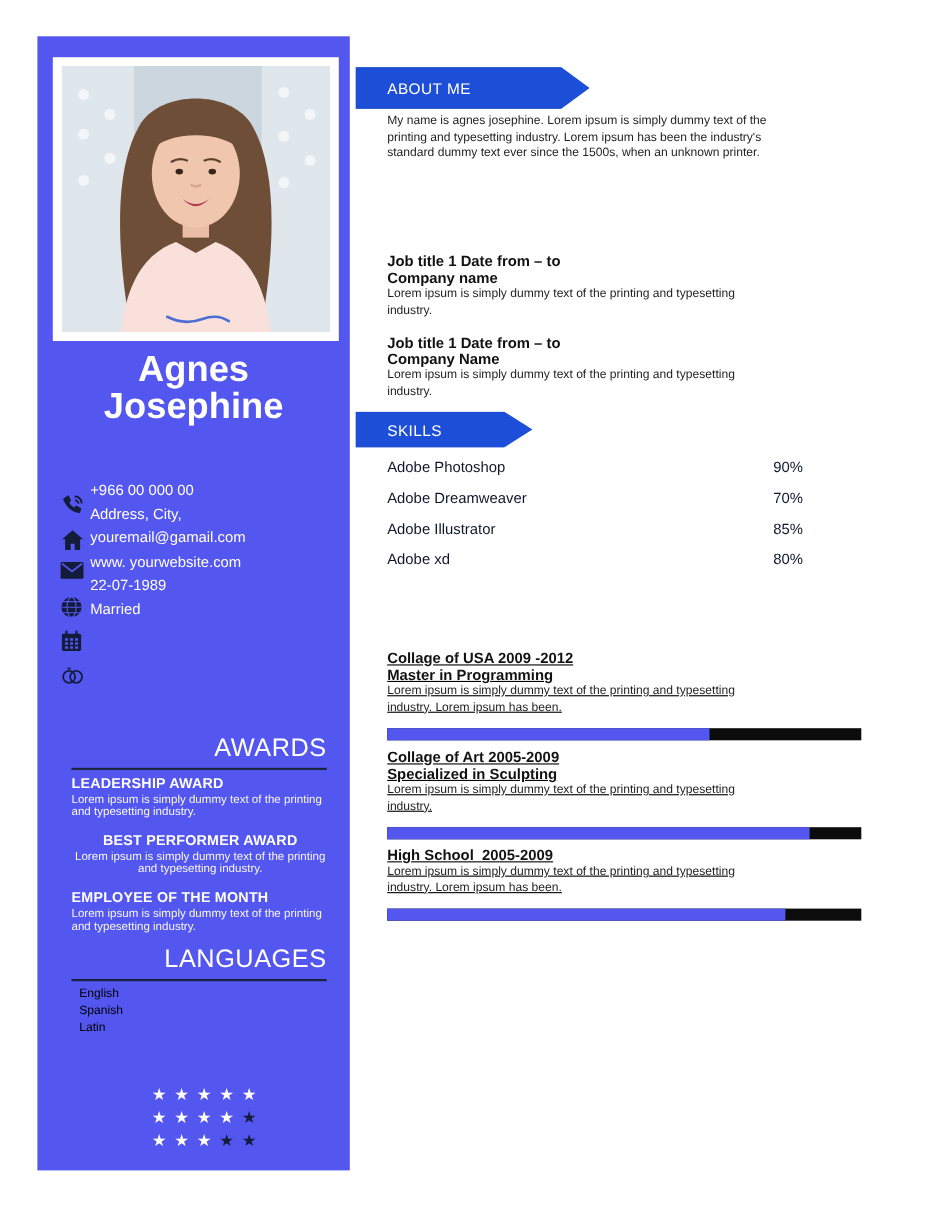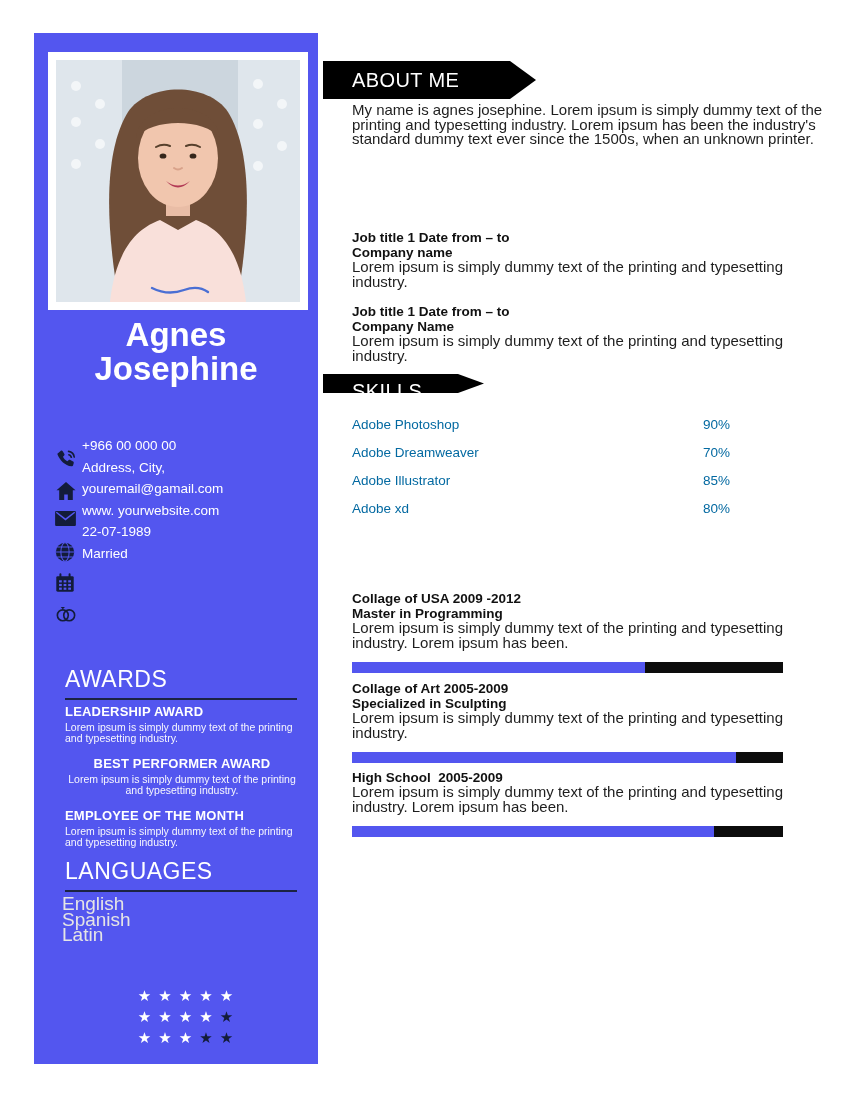--- a/index.html
+++ b/index.html
@@ -15,58 +15,58 @@
   .name-last{font-size:33px;font-weight:700;line-height:34px;}
 
   .contact-icons{position:absolute;left:20px;top:415px;width:26px;}
   .contact-icons .cicon{display:block;height:31px;}
   .contact-text{position:absolute;left:48px;top:402px;width:220px;color:#ffffff;
                 font-size:13.5px;line-height:21.5px;}
   .contact-text div{white-space:pre-wrap;}
 
   .side-heading{position:absolute;left:31px;width:232px;color:#ffffff;font-size:23px;
                 font-weight:400;letter-spacing:0.5px;padding-bottom:5px;
-                border-bottom:2px solid #1b2342;}
+                border-bottom:2px solid #1b2342;text-align:right;}
   .awards-heading{top:633px;}
   .langs-heading{top:825px;}
 
   .award{position:absolute;left:31px;width:234px;color:#ffffff;}
   .award-1{top:672px;} .award-2{top:724px;text-align:center;} .award-3{top:776px;}
   .award-title{font-size:13px;font-weight:700;line-height:14px;letter-spacing:0.2px;}
   .award-body{font-size:10.5px;line-height:11px;margin-top:3px;opacity:0.95;white-space:pre-wrap;}
 
-  .lang-list{position:absolute;left:28px;top:863px;color:#e5e5e5;font-size:19px;line-height:15.5px;}
+  .lang-list{position:absolute;left:38px;top:863px;color:#000000;font-size:11px;line-height:15.5px;}
 
   .stars{position:absolute;left:0;top:952px;width:100%;text-align:center;padding-left:26px;box-sizing:border-box;}
   .star-row{height:21px;line-height:21px;font-size:15px;letter-spacing:7px;}
   .star.on{color:#ffffff;} .star.off{color:#131c3a;}
 
   
-  .ribbon{position:absolute;left:323px;height:38px;background:#000000;color:#ffffff;
-          font-size:20px;line-height:38px;padding-left:29px;letter-spacing:0.4px;
+  .ribbon{position:absolute;left:323px;height:38px;background:#1d4ed8;color:#ffffff;
+          font-size:14px;line-height:38px;padding-left:29px;letter-spacing:0.4px;
           box-sizing:border-box;
           clip-path:polygon(0 0,calc(100% - 26px) 0,100% 50%,calc(100% - 26px) 100%,0 100%);}
   .ribbon-about{top:61px;width:213px;}
   .ribbon-work{top:185px;width:310px;}
-  .ribbon-skills{top:374px;width:161px;height:19px;line-height:35px;}
+  .ribbon-skills{top:374px;width:161px;height:33px;line-height:35px;}
   .ribbon-edu{top:536px;width:227px;}
 
-  .body-text{font-size:15px;line-height:14.6px;color:#1e1e1e;white-space:pre-wrap;}
+  .body-text{font-size:11px;line-height:14.6px;color:#1e1e1e;white-space:pre-wrap;}
   .about-text{position:absolute;left:352px;top:103px;width:480px;}
 
   .work-entry{position:absolute;left:352px;width:460px;}
   .work-entry-1{top:230px;} .work-entry-2{top:304px;}
   .entry-title{font-size:13.5px;font-weight:700;line-height:15px;color:#111;white-space:pre-wrap;}
   .entry-sub{font-size:13.5px;font-weight:700;line-height:15px;color:#111;white-space:pre-wrap;}
 
   .skills-list{position:absolute;left:352px;top:414px;width:431px;}
-  .skill-row{position:relative;height:28px;font-size:13.5px;line-height:22px;color:#0369a1;}
+  .skill-row{position:relative;height:28px;font-size:13.5px;line-height:22px;color:#0f172a;}
   .skill-pct{position:absolute;left:351px;top:0;}
 
-  .edu-entry{position:absolute;left:352px;width:460px;}
+  .edu-entry{position:absolute;left:352px;width:460px;text-decoration:underline;}
   .edu-entry-1{top:591px;} .edu-entry-2{top:681px;} .edu-entry-3{top:770px;}
   .edu-bar{position:relative;width:431px;height:11px;background:#0c0c0c;margin-top:12px;}
   .edu-bar-fill{position:absolute;left:0;top:0;height:100%;background:#5356ef;}
 </style>
 </head>
 <body>
 
 <div class="page">
 
   <div class="sidebar">

